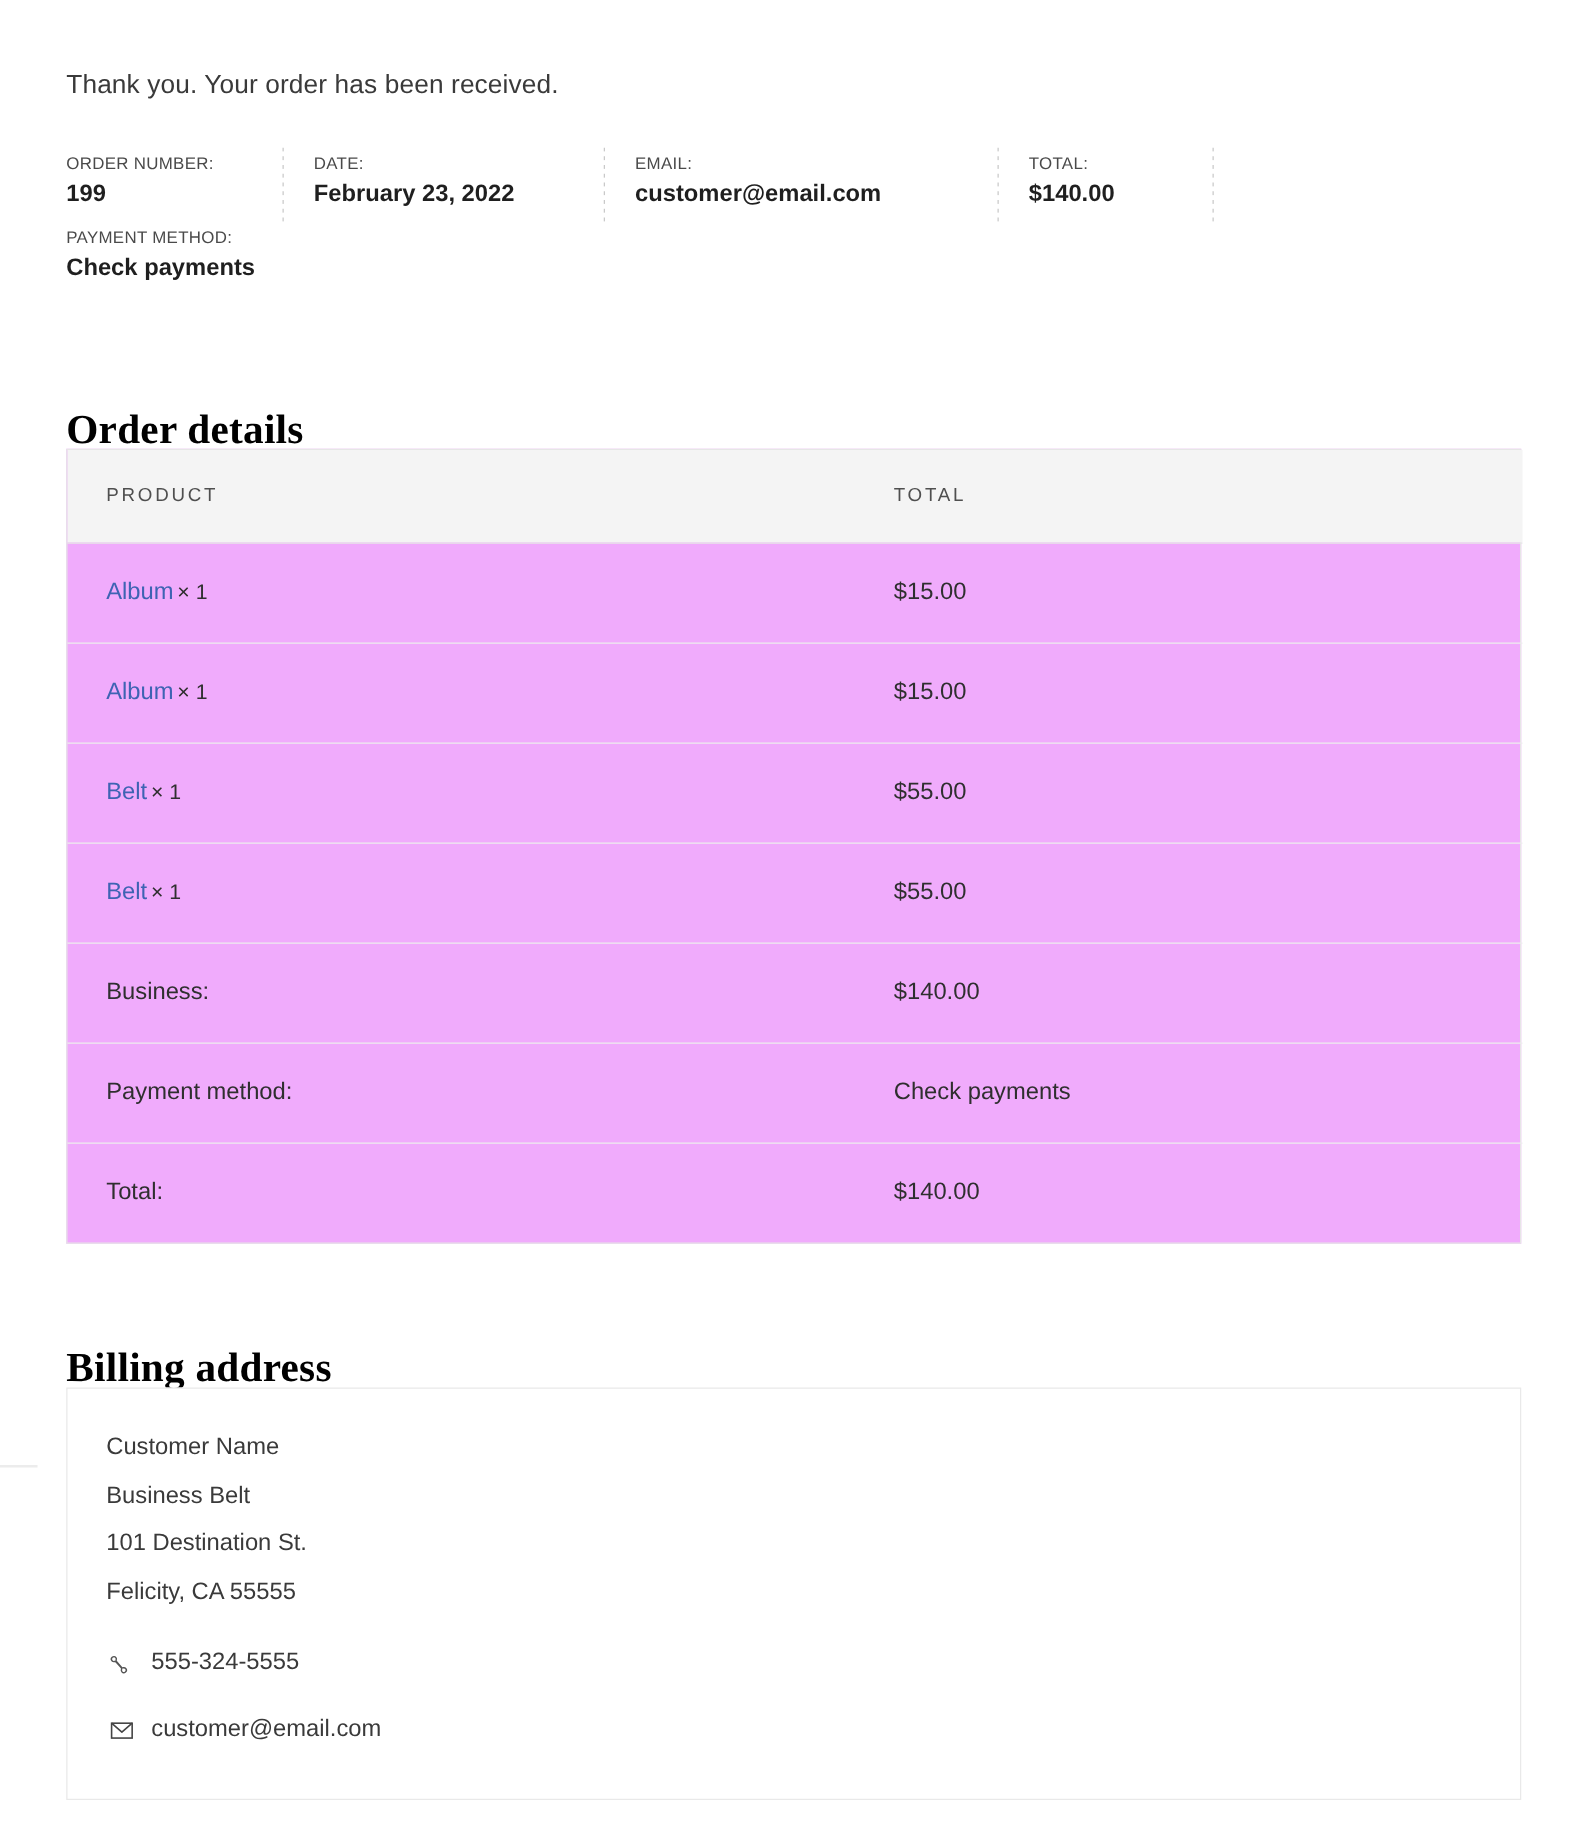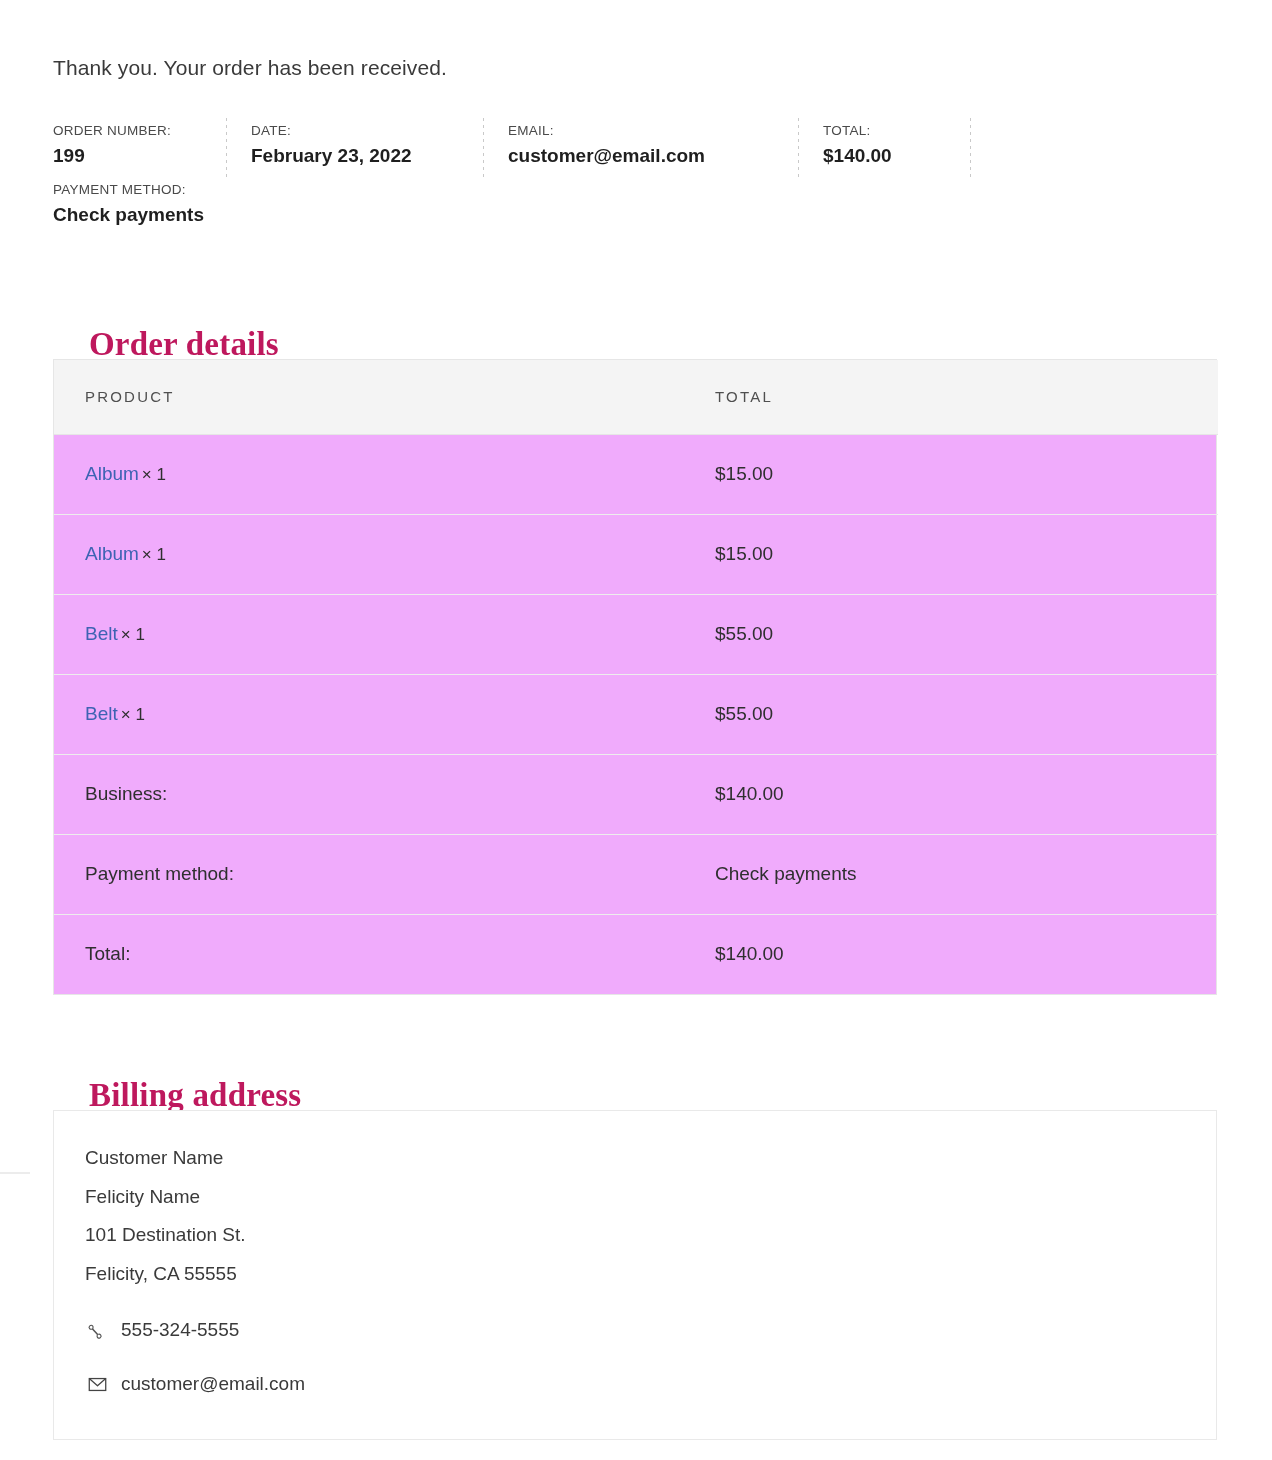--- a/index.html
+++ b/index.html
@@ -96,23 +96,22 @@
     margin-top: 3px;
     white-space: nowrap;
   }
 
   
   .section-title {
     position: absolute;
     left: 53px;
     font-family: "Liberation Serif", "DejaVu Serif", serif;
     font-weight: 700;
-    color: #be185d;
+    color: #000000;
     letter-spacing: 0.2px;
-    margin-left: 36px;
   }
   .section-title.order {
     top: 297px;
     font-size: 33px;
     line-height: 40px;
   }
   .section-title.billing {
     top: 1048px;
     font-size: 33px;
     line-height: 40px;
@@ -310,21 +309,21 @@
       </tbody>
     </table>
   </div>
 
   <h2 class="section-title billing">Billing address</h2>
 
   <div class="billing-box">
     <div class="billing-inner">
       <address style="font-style:normal;">
         <div class="addr-line">Customer Name</div>
-        <div class="addr-line">Felicity Name</div>
+        <div class="addr-line">Business Belt</div>
         <div class="addr-line">101 Destination St.</div>
         <div class="addr-line">Felicity, CA 55555</div>
 
         <div class="contact-row phone">
           <span class="contact-icon">
             <svg width="22" height="22" viewBox="0 0 24 24" fill="none" aria-hidden="true">
               <g transform="rotate(-42 12 12)">
                 <path d="M9.2 3.4c-1.25 0-2.2 0.95-2.2 2.1 0 0.95 0.6 1.6 1.25 1.95 0.5 0.27 0.75 0.6 0.75 1.15v6.8c0 0.55-0.25 0.88-0.75 1.15-0.65 0.35-1.25 1-1.25 1.95 0 1.15 0.95 2.1 2.2 2.1 1.25 0 2.2-0.95 2.2-2.1 0-0.95-0.6-1.6-1.25-1.95-0.5-0.27-0.75-0.6-0.75-1.15V8.6c0-0.55 0.25-0.88 0.75-1.15C10.8 7.1 11.4 6.45 11.4 5.5c0-1.15-0.95-2.1-2.2-2.1z" stroke="#555555" stroke-width="1.25" stroke-linejoin="round" fill="none"></path>
               </g>
             </svg>

